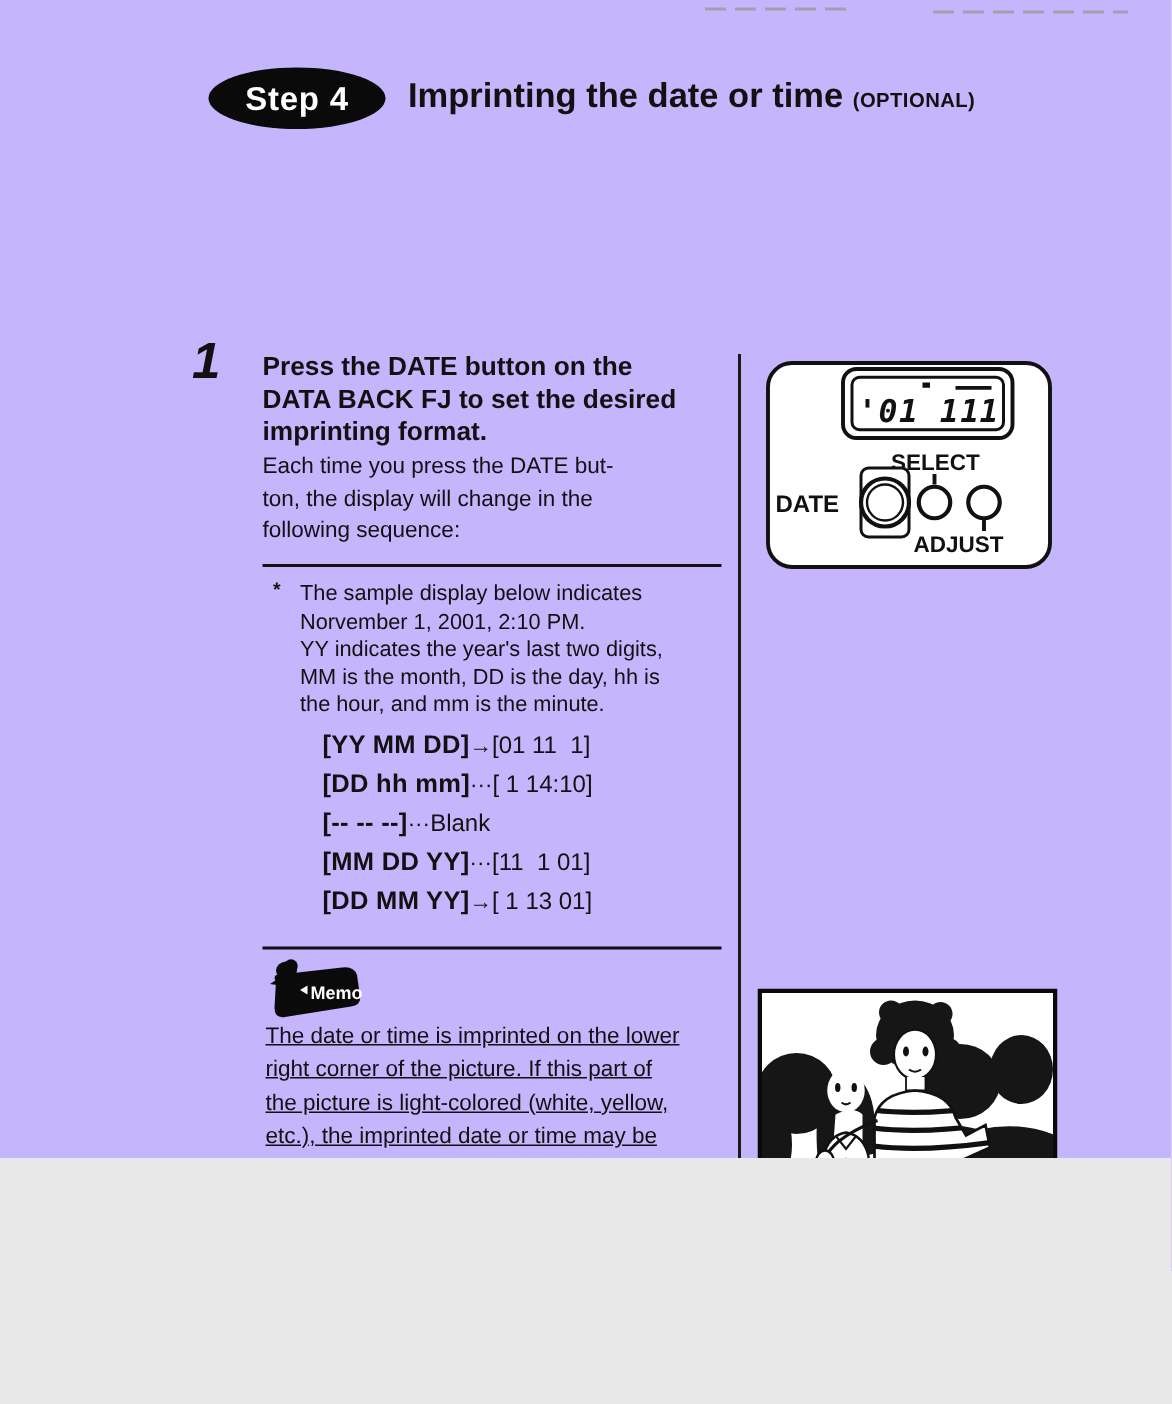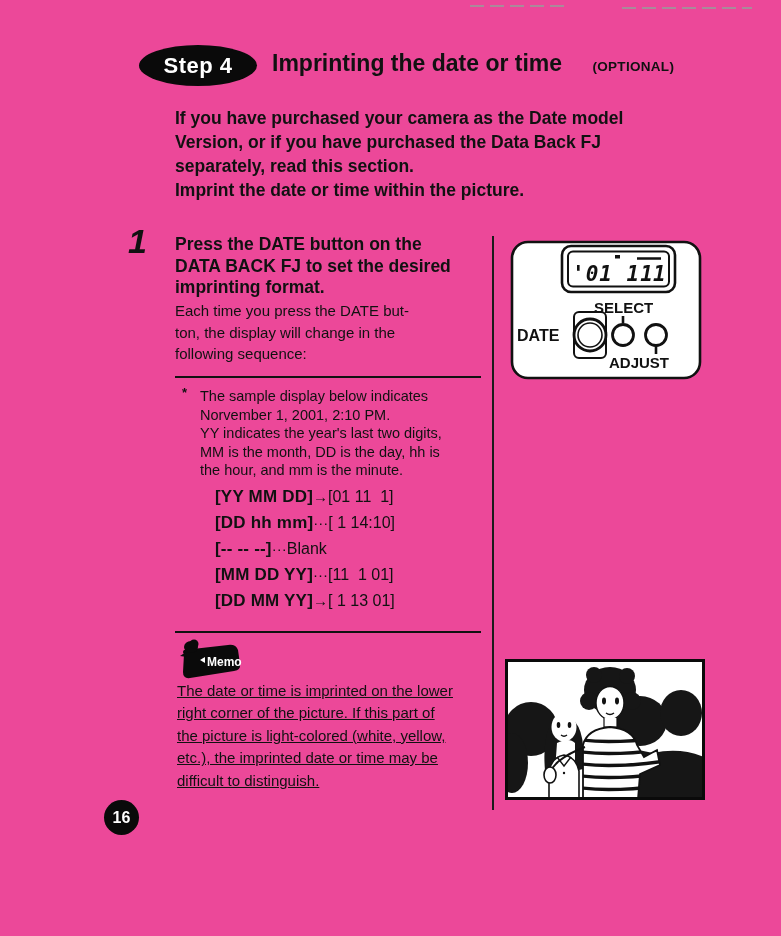--- a/index.html
+++ b/index.html
@@ -1,33 +1,33 @@
 <!DOCTYPE html>
 <html><head>
 <meta charset="utf-8">
 <style>
   html,body{margin:0;padding:0;background:#e8e8e8;}
   .page{
-    position:relative;width:781px;height:936px;background:#ec4899;
+    position:relative;width:781px;height:772px;background:#c4b5fd;
     font-family:"Liberation Sans",sans-serif;color:#111;overflow:hidden;
     margin:0 auto;
   }
   
   .scan-dash{position:absolute;height:2px;background:repeating-linear-gradient(90deg,#9a9a9a 0 14px,transparent 14px 20px);opacity:.8;}
   .scan-dash.d1{left:470px;top:5px;width:100px;}
   .scan-dash.d2{left:622px;top:7px;width:130px;}
 
   
   .step-badge{
     position:absolute;left:139px;top:45px;width:118px;height:41px;
     background:#0a0a0a;border-radius:50%;display:flex;align-items:center;justify-content:center;
   }
   .step-badge span{color:#fff;font-weight:bold;font-size:22px;letter-spacing:.5px;}
   .page-title{position:absolute;left:272px;top:50px;font-weight:bold;font-size:23px;white-space:nowrap;}
-  .optional{font-size:13.5px;font-weight:bold;letter-spacing:.3px;margin-left:24px;}
+  .optional{font-size:13.5px;font-weight:bold;letter-spacing:.3px;}
 
   .intro{
     position:absolute;left:175px;top:106px;width:540px;
     font-weight:bold;font-size:17.5px;line-height:24px;white-space:pre-line;
   }
 
   .step-number{
     position:absolute;left:128px;top:222px;
     font-size:34px;font-weight:bold;font-style:italic;font-family:"Liberation Sans",sans-serif;
   }
@@ -81,24 +81,20 @@
 <div class="page">
 
   <div class="scan-dash d1"></div>
   <div class="scan-dash d2"></div>
 
   <div class="step-badge">
     <span>Step 4</span>
   </div>
   <div class="page-title"><span>Imprinting the date or time</span>&nbsp;<span class="optional">(OPTIONAL)</span></div>
 
-  <div class="intro">If you have purchased your camera as the Date model
-Version, or if you have purchased the Data Back FJ
-separately, read this section.
-Imprint the date or time within the picture.</div>
 
   <div class="step-number">1</div>
   <div class="step-heading">Press the DATE button on the
 DATA BACK FJ to set the desired
 imprinting format.</div>
   <div class="step-body">Each time you press the DATE but-
 ton, the display will change in the
 following sequence:</div>
 
   <div class="rule r1"></div>

